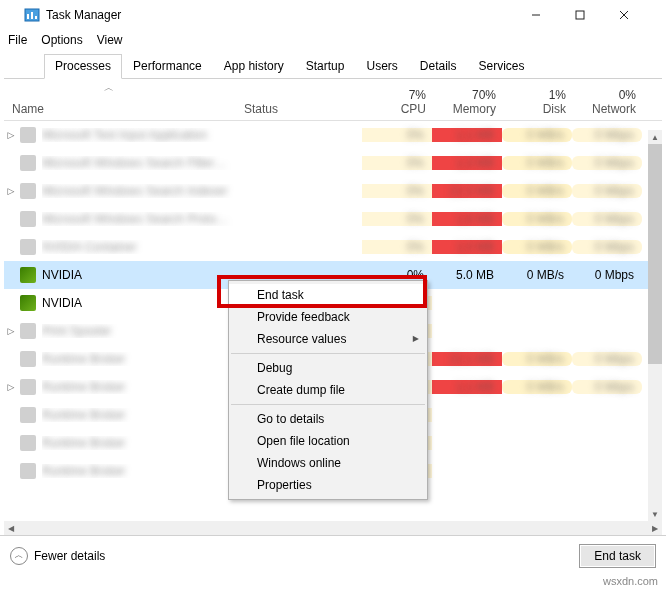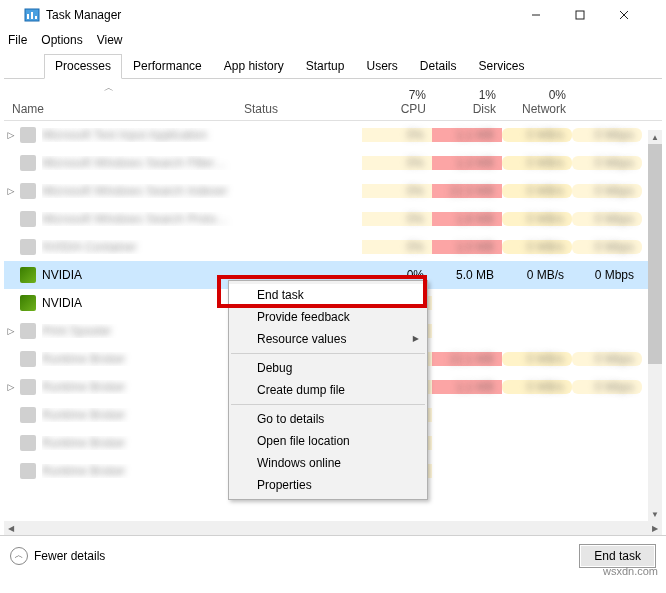--- a/index.html
+++ b/index.html
@@ -22,21 +22,21 @@
   .col-num { flex: 0 0 70px; text-align:right; display:flex; flex-direction:column; justify-content:flex-end; padding:0 8px 4px 0;}
   .col-num .pct{ color:#333;}
   .rows { margin: 0 4px; font-size:12px; }
   .row { display:flex; height:28px; align-items:center; position:relative;}
   .row .chev { width:14px; text-align:center; color:#666; font-size:9px;}
   .row .ricon { width:16px; height:16px; margin:0 6px 0 2px; border-radius:2px;}
   .row .rname { flex: 0 0 200px; white-space:nowrap; overflow:hidden; }
   .row .rstatus { flex: 0 0 120px; }
   .row .cell { flex:0 0 70px; text-align:right; padding-right:8px; }
   .row .cell.c-cpu { background:#fff6d8;}
-  .row .cell.c-mem { background:#fca5a5;}
+  .row .cell.c-mem { background:#ef4444;}
   .row .cell.c-disk { background:#fff3c8;border-radius:6px;}
   .row .cell.c-net { background:#fff6d8;border-radius:6px;}
   .row.selected { background:#cce8ff; }
   .row.selected .cell { background:#cce8ff !important;}
   .blur .rname, .blur .cell { color: transparent; text-shadow: 0 0 6px rgba(80,80,80,0.6); }
   .nvidia-icon { background: linear-gradient(135deg,#3a7d00,#6fb11c); }
   .ctxmenu { position:absolute; left:228px; top:280px; width:200px; background:#f2f2f2; border:1px solid #b0b0b0; box-shadow:2px 2px 4px rgba(0,0,0,0.25); font-size:12px; padding:3px 0; z-index:50;}
   .ctxitem { padding:4px 24px 4px 28px; position:relative; white-space:nowrap;}
   .ctxitem.hi { background:#fff; }
   .ctxitem.submenu::after { content:"▶"; position:absolute; right:8px; font-size:8px; color:#555; top:6px;}
@@ -47,21 +47,21 @@
   .fewer .circ { width:18px; height:18px; border:1px solid #888; border-radius:50%; display:flex; align-items:center; justify-content:center; font-size:9px; color:#555;}
   .endbtn { border:1px solid #999; background:#e6e6e6; padding:4px 14px; font-size:12px; box-shadow: inset 0 0 0 1px #fff;}
   .scrollbar-h { position:absolute; bottom:58px; left:4px; right:4px; height:14px; background:#f0f0f0; display:flex; align-items:center;}
   .scrollbar-h .track{flex:1; height:14px; background:#f0f0f0;}
   .scrollbar-h .arrow{width:14px; height:14px; display:flex; align-items:center; justify-content:center; font-size:8px; color:#666;}
   .scrollbar-v { position:absolute; right:4px; top:130px; bottom:72px; width:14px; background:#f0f0f0;}
   .scrollbar-v .thumb{ margin-top:14px; width:14px; height:220px; background:#c8c8c8;}
   .scrollbar-v .arrow{width:14px; height:14px; display:flex; align-items:center; justify-content:center; font-size:8px; color:#666; position:absolute;}
   .scrollbar-v .arrow.top{top:0;}
   .scrollbar-v .arrow.bot{bottom:0;}
-  .watermark { position:absolute; bottom:16px; right:8px; font-size:11px; color:#888;}
+  .watermark { position:absolute; bottom:6px; right:8px; font-size:11px; color:#888;}
 </style>
 </head>
 <body>
 
 <div class="titlebar">
   <svg class="app-icon" viewBox="0 0 16 16">
       <rect x="1" y="2" width="14" height="12" fill="#4aa0e0" stroke="#1a6bb0"></rect>
       <rect x="3" y="7" width="2" height="5" fill="#fff"></rect>
       <rect x="7" y="5" width="2" height="7" fill="#fff"></rect>
       <rect x="11" y="9" width="2" height="3" fill="#fff"></rect>
@@ -107,20 +107,24 @@
   <div class="col-name">
     <span class="sort">︿</span>
     <span>Name</span>
   </div>
   <div class="col-status">Status</div>
   <div class="col-num">
       <span class="pct">7%</span>
       <span>CPU</span>
     </div>
   <div class="col-num">
+      <span class="pct">70%</span>
+      <span>Memory</span>
+    </div>
+  <div class="col-num">
       <span class="pct">1%</span>
       <span>Disk</span>
     </div>
   <div class="col-num">
       <span class="pct">0%</span>
       <span>Network</span>
     </div>
 </div>
 
 <div class="rows" id="rows">

